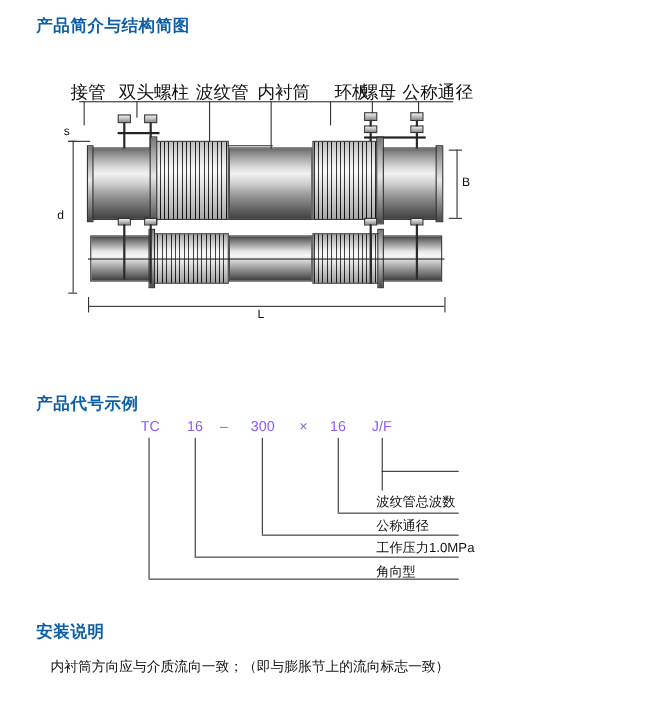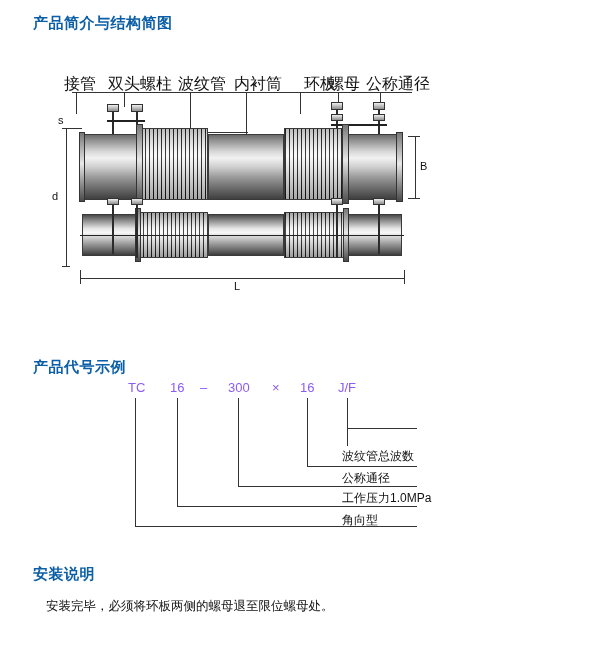--- a/index.html
+++ b/index.html
@@ -292,14 +292,14 @@
   #diagram-2 [data-name="code-h-connection"] { width: 70px; }
   #diagram-2 [data-name="code-h-waves"]      { top: 86px; width: 110px; }
   #diagram-2 [data-name="code-h-diameter"]   { top: 106px; width: 104px; }
   #diagram-2 [data-name="code-h-pressure"]   { top: 126px; width: 165px; }
   #diagram-2 [data-name="code-h-type"]       { top: 146px; width: 207px; }
 </style>
 
 <div class="section-title" id="title-3" data-name="section-title-install">安装说明</div>
 
 <div id="notes" data-name="install-notes">
-  <div class="note-line" data-name="install-note-2">安装完毕，必须将环板两侧的螺母退至限位螺母处。</div>
+  <div class="note-line" data-name="install-note-1">内衬筒方向应与介质流向一致；（即与膨胀节上的流向标志一致）</div>
 </div>
 
 </body></html>

